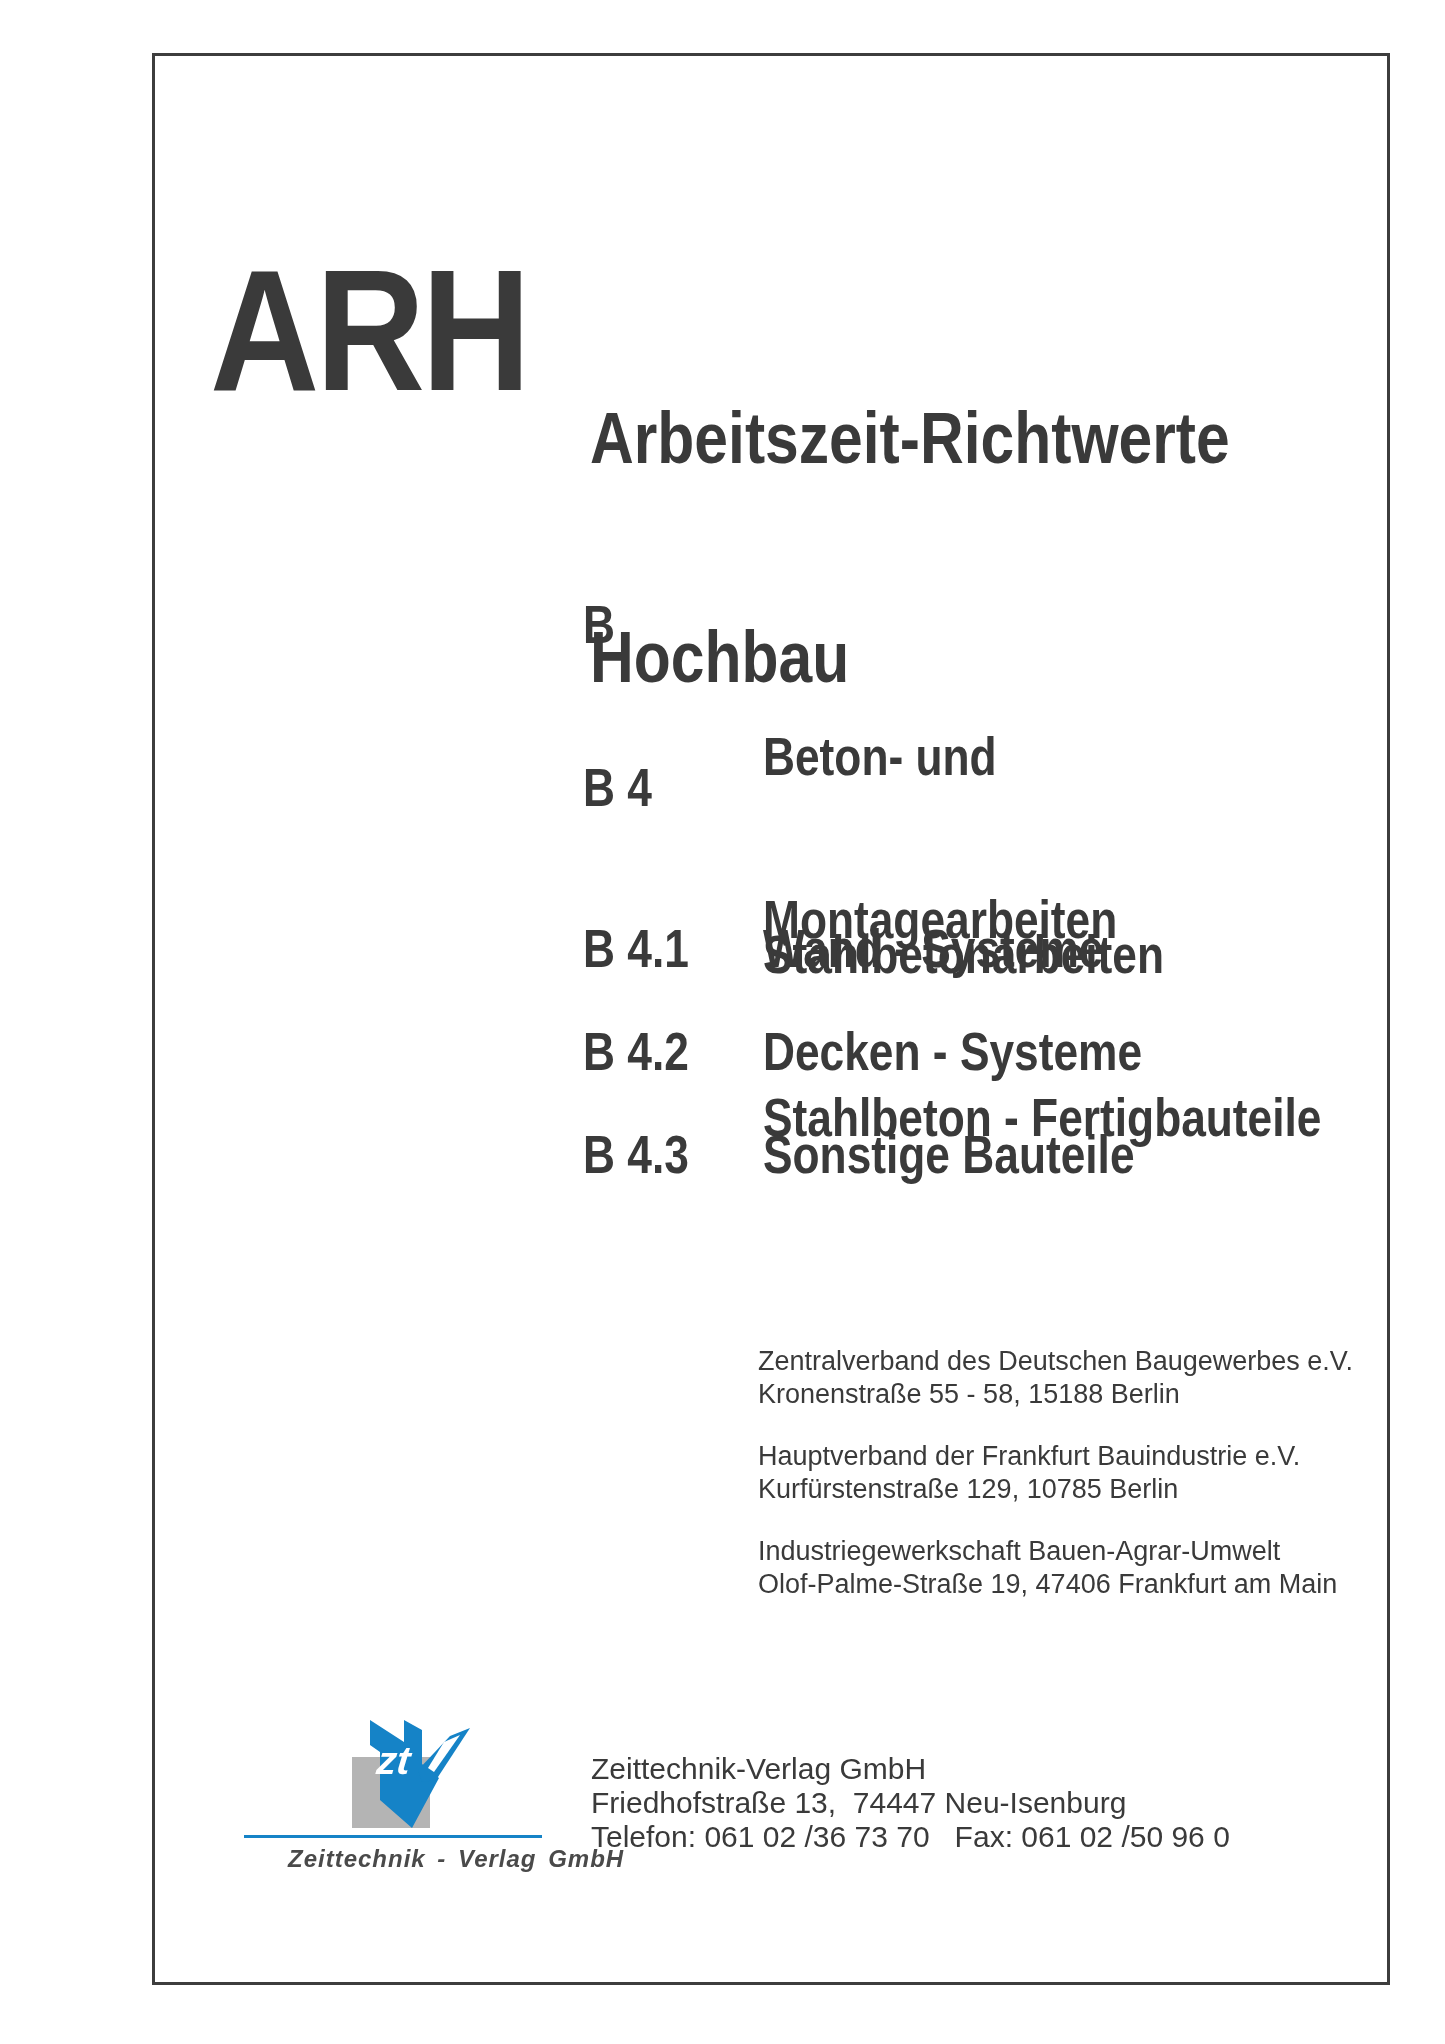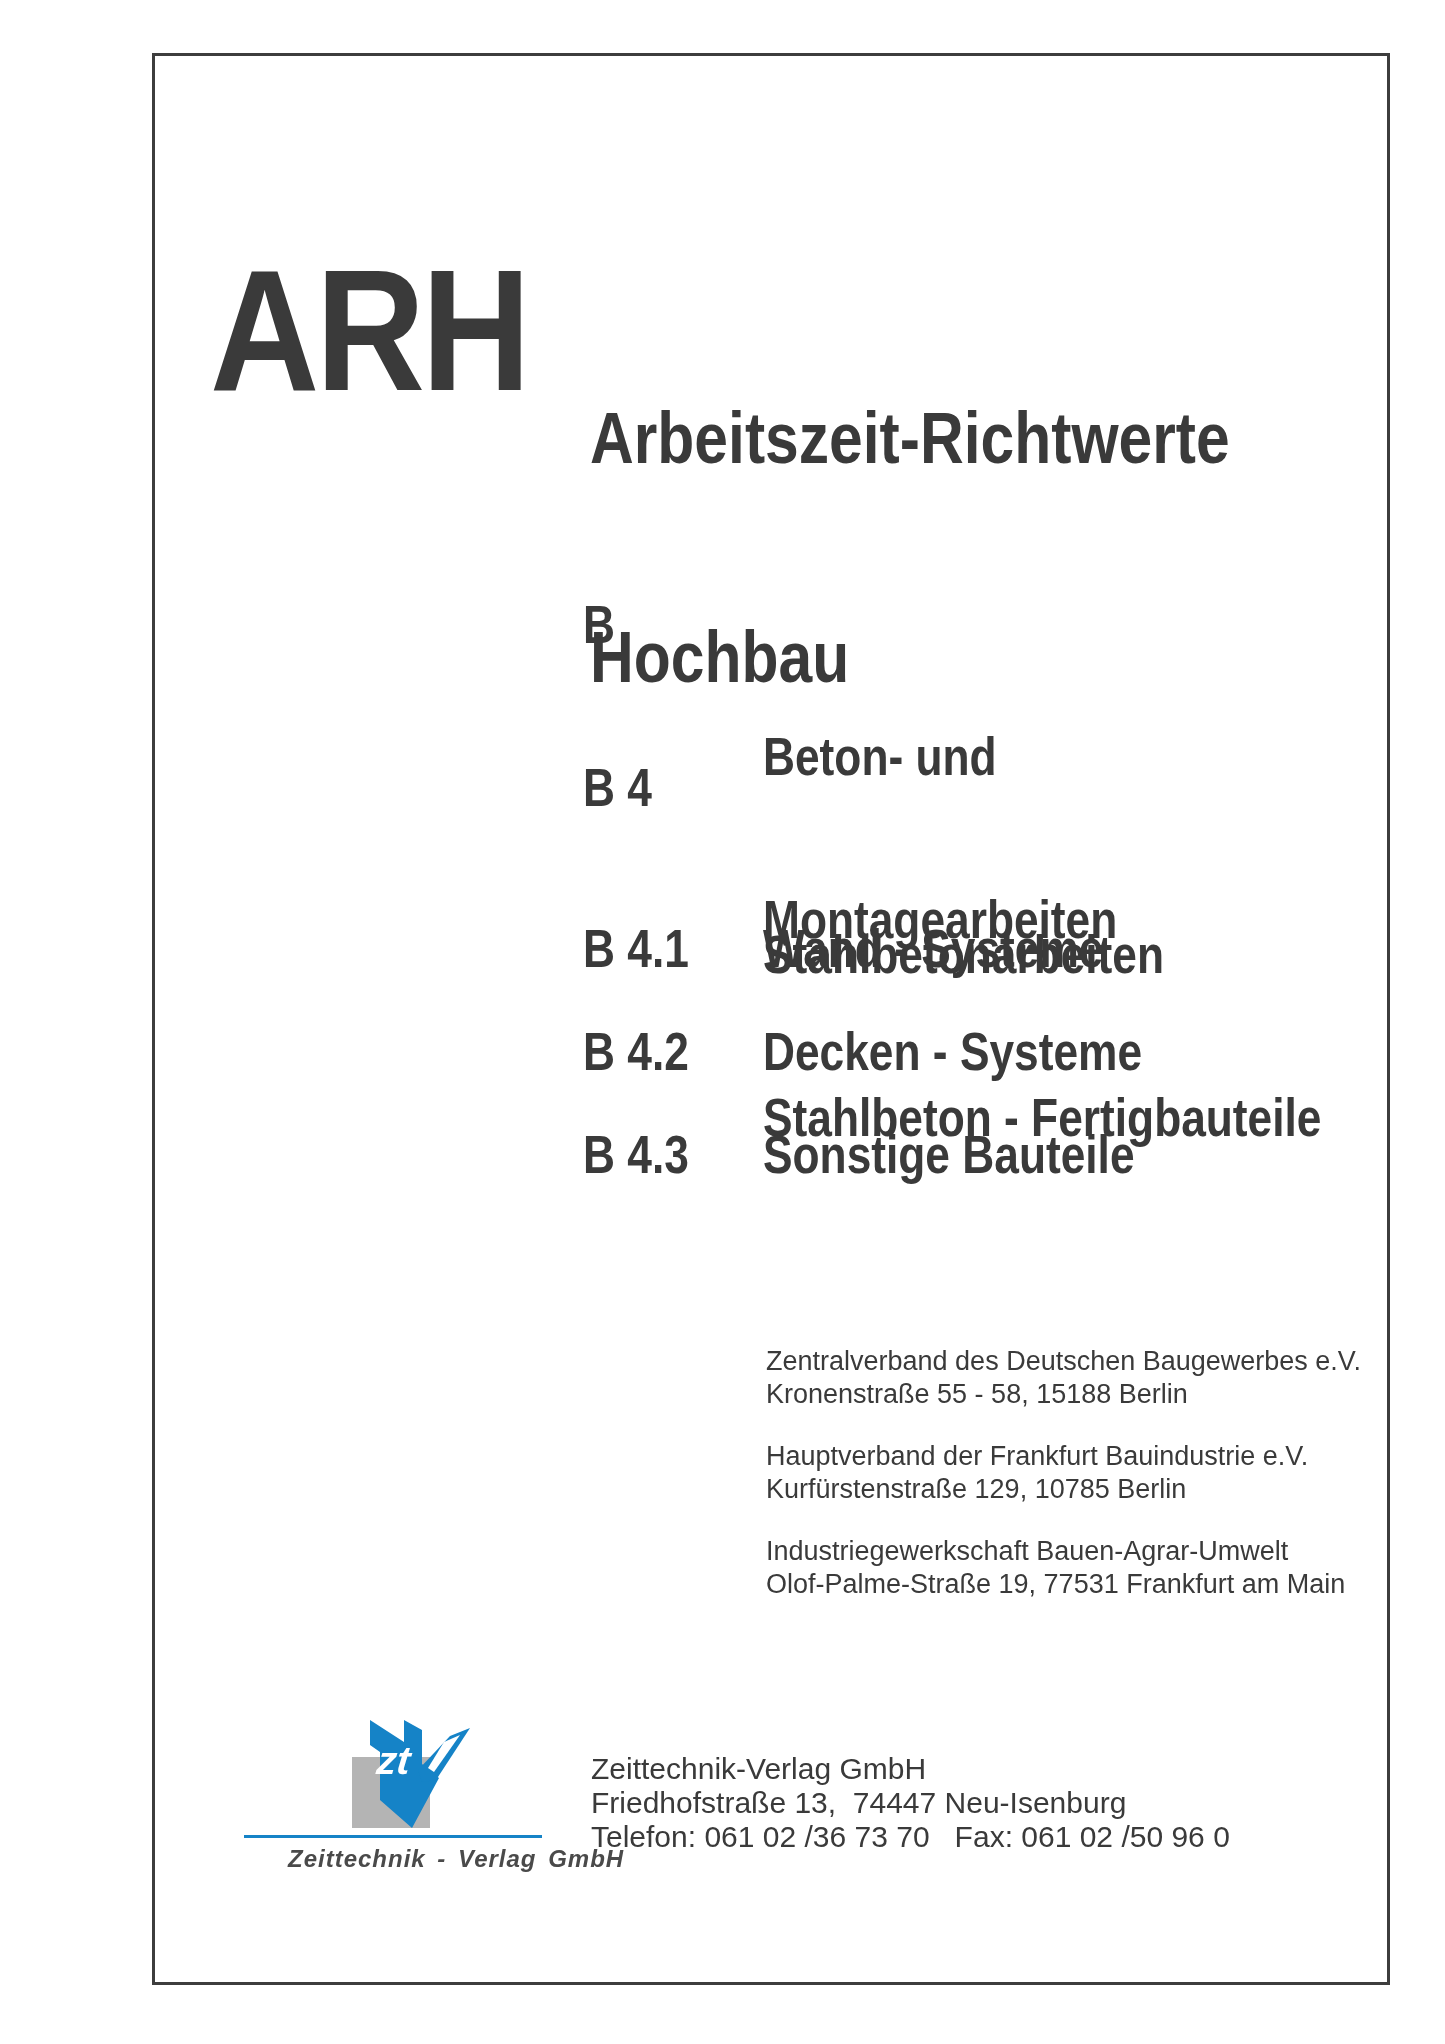--- a/index.html
+++ b/index.html
@@ -32,21 +32,21 @@
     position:absolute;left:763px;
     font-size:54px;line-height:66px;font-weight:bold;color:#3a3a3a;
     transform:scaleX(0.82);transform-origin:left top;white-space:pre;
   }
   .top-b{top:591px;} .top-b4{top:754px;} .top-b41{top:915px;}
   .top-b42{top:1018px;} .top-b43{top:1121px;}
   .assoc{
     position:absolute;left:758px;top:1345px;
     font-size:27px;line-height:33px;color:#3a3a3a;
   }
-  .assoc p{margin:0 0 29px 8px;white-space:pre;}
+  .assoc p{margin:0 0 29px 0;white-space:pre;}
   .logo-svg{position:absolute;left:342px;top:1712px;width:136px;height:128px;}
   .logo-rule{
     position:absolute;left:244px;top:1835px;width:298px;height:3px;
     background:#1583c7;
   }
   .logo-caption{
     position:absolute;left:244px;top:1844px;width:298px;
     font-size:24px;line-height:30px;font-weight:bold;font-style:italic;
     letter-spacing:1px;word-spacing:4px;color:#4a4a4a;text-align:center;
     white-space:pre;
@@ -87,21 +87,21 @@
 
 <div class="sec-code top-b42">B 4.2</div>
 <div class="sec-title top-b42">Decken - Systeme</div>
 
 <div class="sec-code top-b43">B 4.3</div>
 <div class="sec-title top-b43">Sonstige Bauteile</div>
 
 <div class="assoc">
   <p><span>Zentralverband des Deutschen Baugewerbes e.V.</span><br><span>Kronenstraße 55 - 58, 15188 Berlin</span></p>
   <p><span>Hauptverband der Frankfurt Bauindustrie e.V.</span><br><span>Kurfürstenstraße 129, 10785 Berlin</span></p>
-  <p><span>Industriegewerkschaft Bauen-Agrar-Umwelt</span><br><span>Olof-Palme-Straße 19, 77531 Frankfurt am Main</span></p>
+  <p><span>Industriegewerkschaft Bauen-Agrar-Umwelt</span><br><span>Olof-Palme-Straße 19, 47406 Frankfurt am Main</span></p>
 </div>
 
 <svg class="logo-svg" viewBox="0 0 136 128" xmlns="http://www.w3.org/2000/svg">
 
   <rect x="10" y="45" width="78" height="71" fill="#b4b4b4"></rect>
 
   <path d="M28,8 L62,30 L62,8 L80,18 L80,52 L97,66 L70,116 L38,88 L38,40 L28,33 Z" fill="#1583c7"></path>
 
   <path d="M76,58 L108,24 L128,16 L94,68 L80,70 Z" fill="#1583c7"></path>
   <path d="M102,30 L118,23 L92,60 L86,56 Z" fill="#ffffff"></path>

